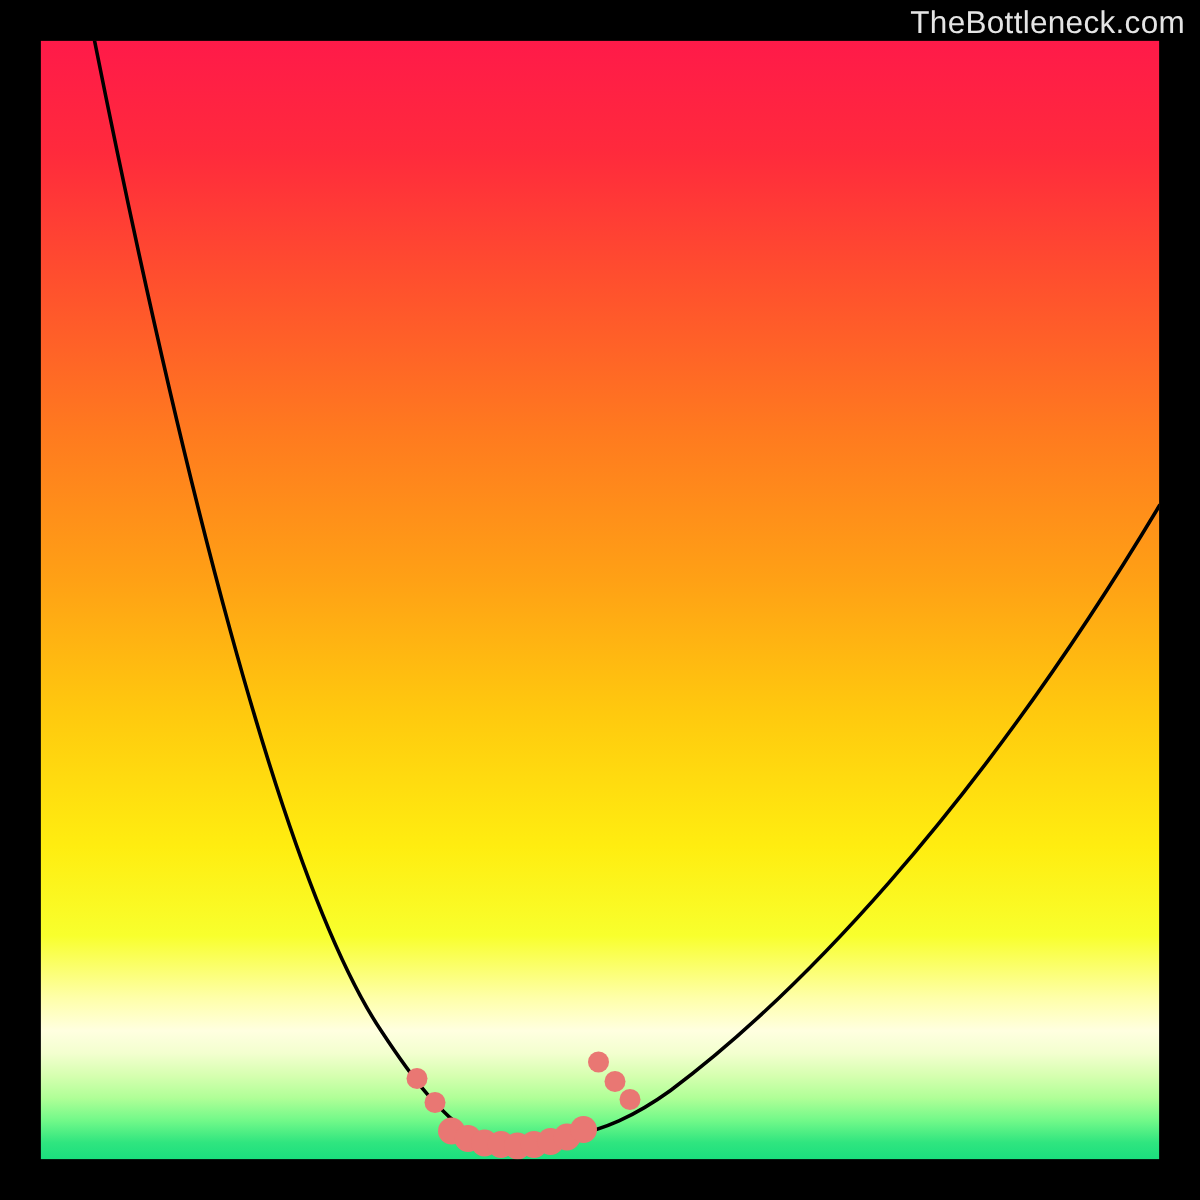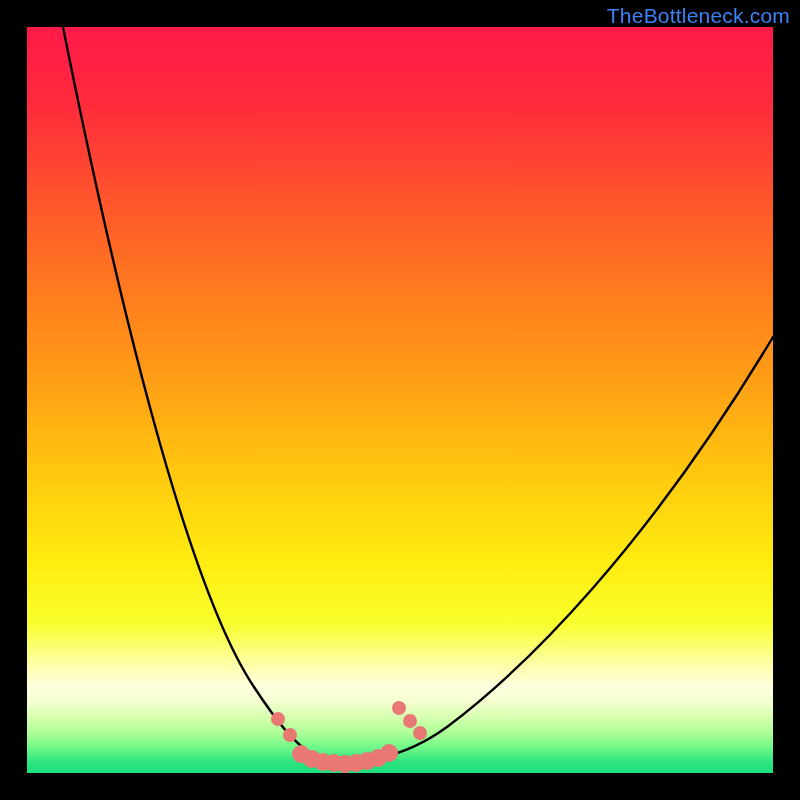--- a/index.html
+++ b/index.html
@@ -34,21 +34,21 @@
   svg.curve {
     position: absolute;
     inset: 0;
     width: 100%;
     height: 100%;
   }
   .watermark {
     position: absolute;
     top: 4px;
     right: 10px;
-    color: #3b82f6;
+    color: #e5e5e5;
     font-size: 21px;
     font-weight: 400;
     letter-spacing: 0.2px;
   }
 </style>
 </head>
 <body>
 
 <div class="frame">
 

